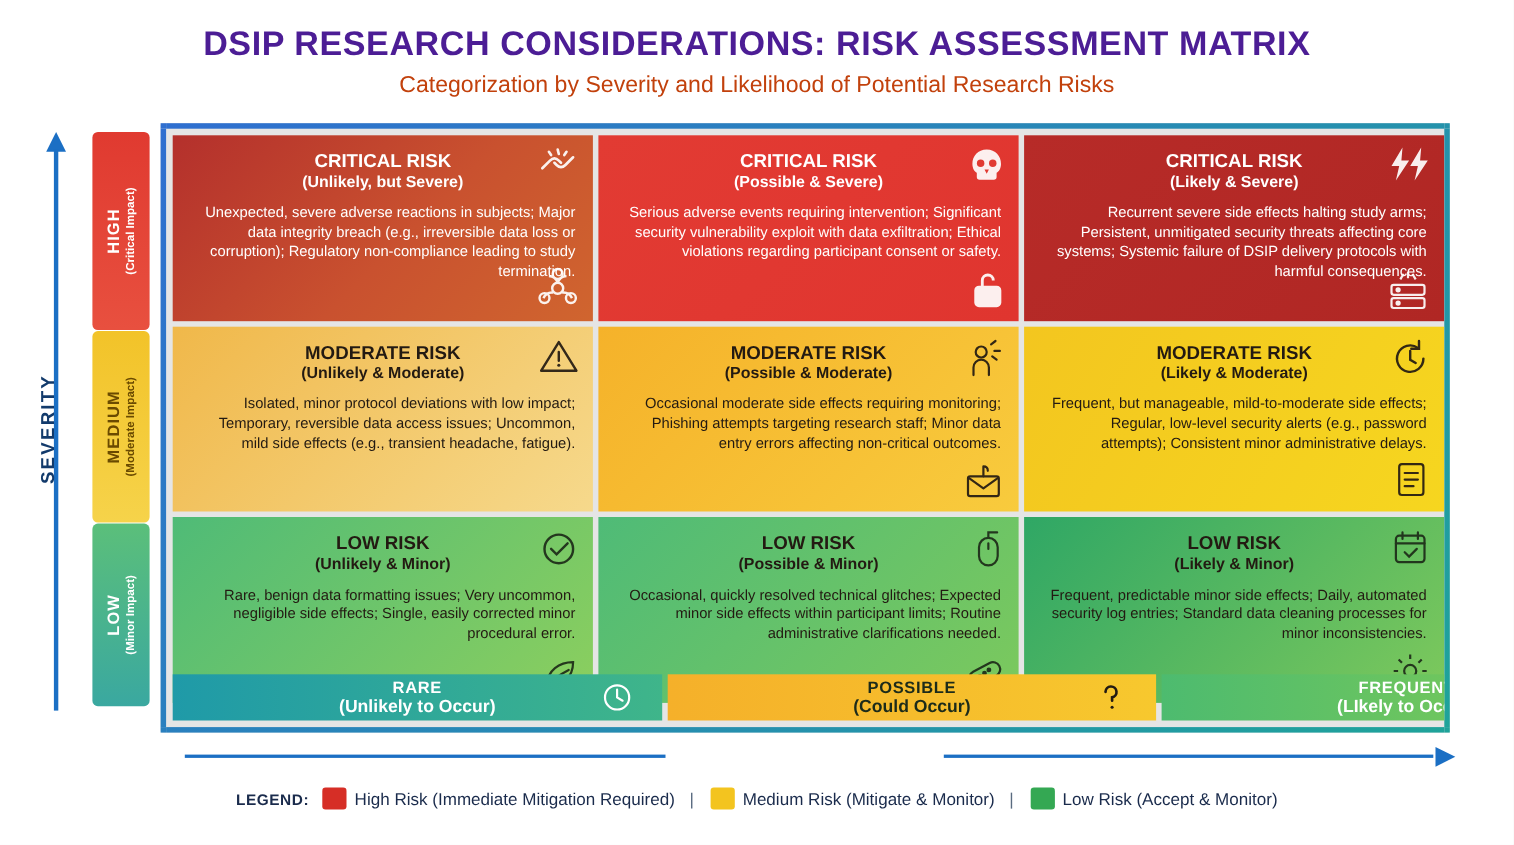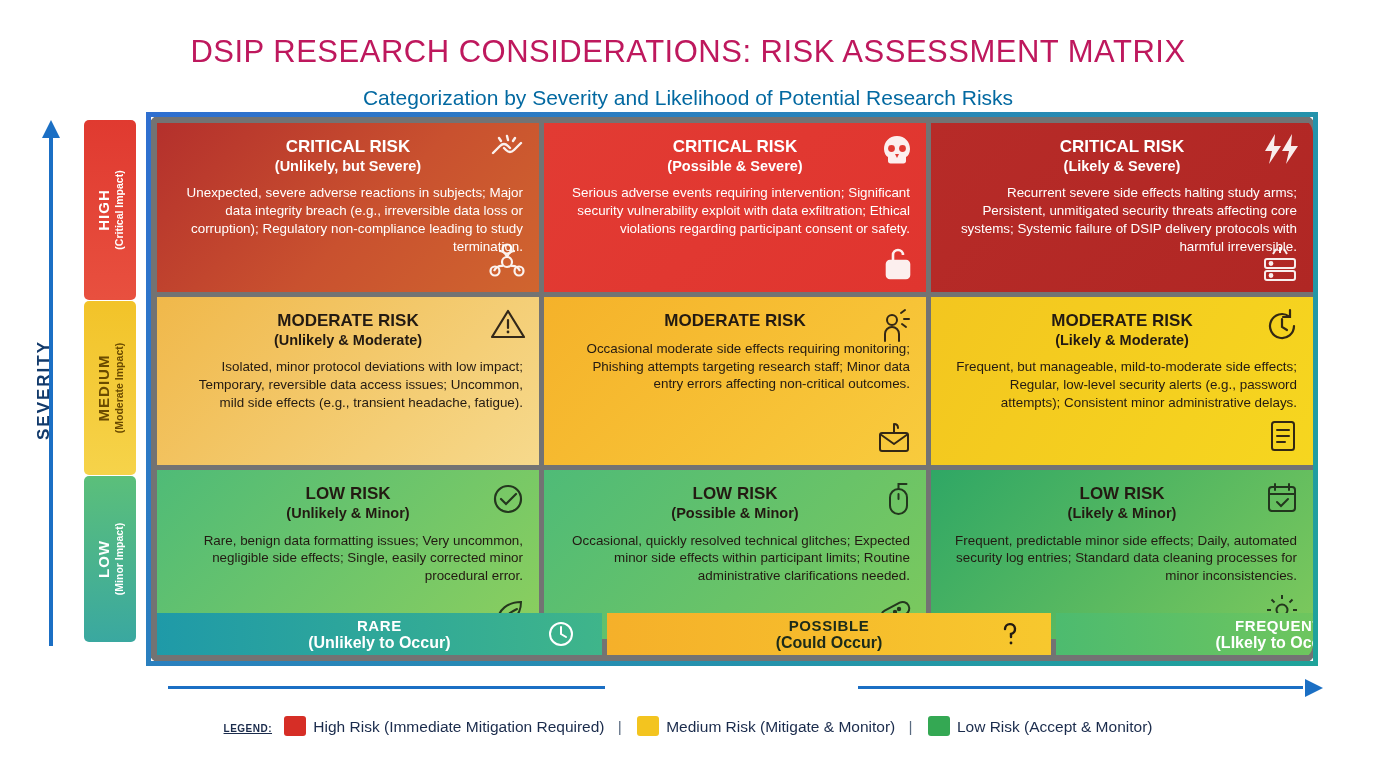--- a/index.html
+++ b/index.html
@@ -16,28 +16,28 @@
     position: relative;
   }
 
   
   .header {
     text-align: center;
     padding-top: 18px;
   }
   .title {
     font-size: 31px;
-    font-weight: normal;
+    font-weight: bold;
     letter-spacing: 0.5px;
-    color: #be185d;
-    margin: 16px;
+    color: #4c1d95;
+    margin: 4px;
   }
   .subtitle {
     font-size: 21px;
-    color: #0369a1;
+    color: #c2410c;
     margin: 8px 0 0 0;
     font-weight: normal;
   }
 
   
   .board {
     position: absolute;
     left: 0; top: 112px;
     width: 1376px;
     height: 590px;
@@ -122,23 +122,23 @@
 
   
   .matrix-frame {
     position: absolute;
     left: 146px;
     top: 0;
     width: 1172px;
     height: 554px;
     border: 5px solid;
     border-image: linear-gradient(135deg,#2f6fd0,#1fa39a) 1;
-    border-radius: 22px;
+    border-radius: 2px;
     box-sizing: border-box;
-    background: #737373;
+    background: #e5e5e5;
     overflow: hidden;
   }
   .grid {
     position: absolute;
     left: 6px; top: 6px;
     width: 1156px;
     height: 516px;
     display: grid;
     grid-template-columns: repeat(3, 1fr);
     grid-template-rows: repeat(3, 1fr);
@@ -267,25 +267,24 @@
   .legend {
     position: absolute;
     left: 0;
     top: 716px;
     width: 1376px;
     text-align: center;
     font-size: 15.5px;
   }
   .legend .lg-title {
     font-weight: bold;
-    font-size: 10px;
+    font-size: 14px;
     letter-spacing: 0.5px;
     color: #1a2b4c;
     margin-right: 6px;
-    text-decoration: underline;
   }
   .legend .sw {
     display: inline-block;
     width: 22px; height: 20px;
     border-radius: 3px;
     vertical-align: -4px;
     margin: 0 7px 0 2px;
   }
   .legend .sep {
     color: #5a6b80;
@@ -374,21 +373,21 @@
           <svg width="32" height="38" viewBox="0 0 32 38" fill="none" stroke="#ffffff" stroke-width="2.6">
             <rect x="5" y="17" width="22" height="17" rx="3" fill="#ffffff"></rect>
             <path d="M11 17 v-6 a5 5 0 0 1 10 0"></path>
           </svg>
         </span>
       </div>
 
       <div class="cell dark c-hi-3">
         <div class="c-title">CRITICAL RISK</div>
         <div class="c-title c-sub">(Likely &amp; Severe)</div>
-        <div class="c-body">Recurrent severe side effects halting study arms; Persistent, unmitigated security threats affecting core systems; Systemic failure of DSIP delivery protocols with harmful irreversible.</div>
+        <div class="c-body">Recurrent severe side effects halting study arms; Persistent, unmitigated security threats affecting core systems; Systemic failure of DSIP delivery protocols with harmful consequences.</div>
         <span class="cell-icon top-right">
           <svg width="40" height="32" viewBox="0 0 40 32" fill="#ffffff">
             <path d="M14 1 L4 18 h7 L8 31 L20 13 h-7 z"></path>
             <path d="M31 1 L21 18 h7 L25 31 L37 13 h-7 z"></path>
           </svg>
         </span>
         <span class="cell-icon bot-right">
           <svg width="42" height="36" viewBox="0 0 42 36" fill="none" stroke="#ffffff" stroke-width="2">
             <rect x="6" y="13" width="30" height="9" rx="2"></rect>
             <rect x="6" y="25" width="30" height="9" rx="2"></rect>
@@ -407,20 +406,21 @@
           <svg width="38" height="34" viewBox="0 0 38 34" fill="none" stroke="#231a12" stroke-width="2.2" stroke-linejoin="round">
             <path d="M19 4 L35 30 H3 z"></path>
             <path d="M19 13 v8" stroke-linecap="round"></path>
             <circle cx="19" cy="25" r="1.4" fill="#231a12" stroke="none"></circle>
           </svg>
         </span>
       </div>
 
       <div class="cell c-md-2">
         <div class="c-title">MODERATE RISK</div>
+        <div class="c-title c-sub">(Possible &amp; Moderate)</div>
         <div class="c-body">Occasional moderate side effects requiring monitoring; Phishing attempts targeting research staff; Minor data entry errors affecting non-critical outcomes.</div>
         <span class="cell-icon top-right">
           <svg width="38" height="38" viewBox="0 0 38 38" fill="none" stroke="#231a12" stroke-width="2" stroke-linecap="round">
             <circle cx="16" cy="13" r="5"></circle>
             <path d="M9 34 v-7 a7 7 0 0 1 14 0 v7"></path>
             <path d="M25 6 l4-3 M28 12 h5 M26 17 l4 3"></path>
           </svg>
         </span>
         <span class="cell-icon bot-right">
           <svg width="40" height="34" viewBox="0 0 40 34" fill="none" stroke="#231a12" stroke-width="2" stroke-linejoin="round">

